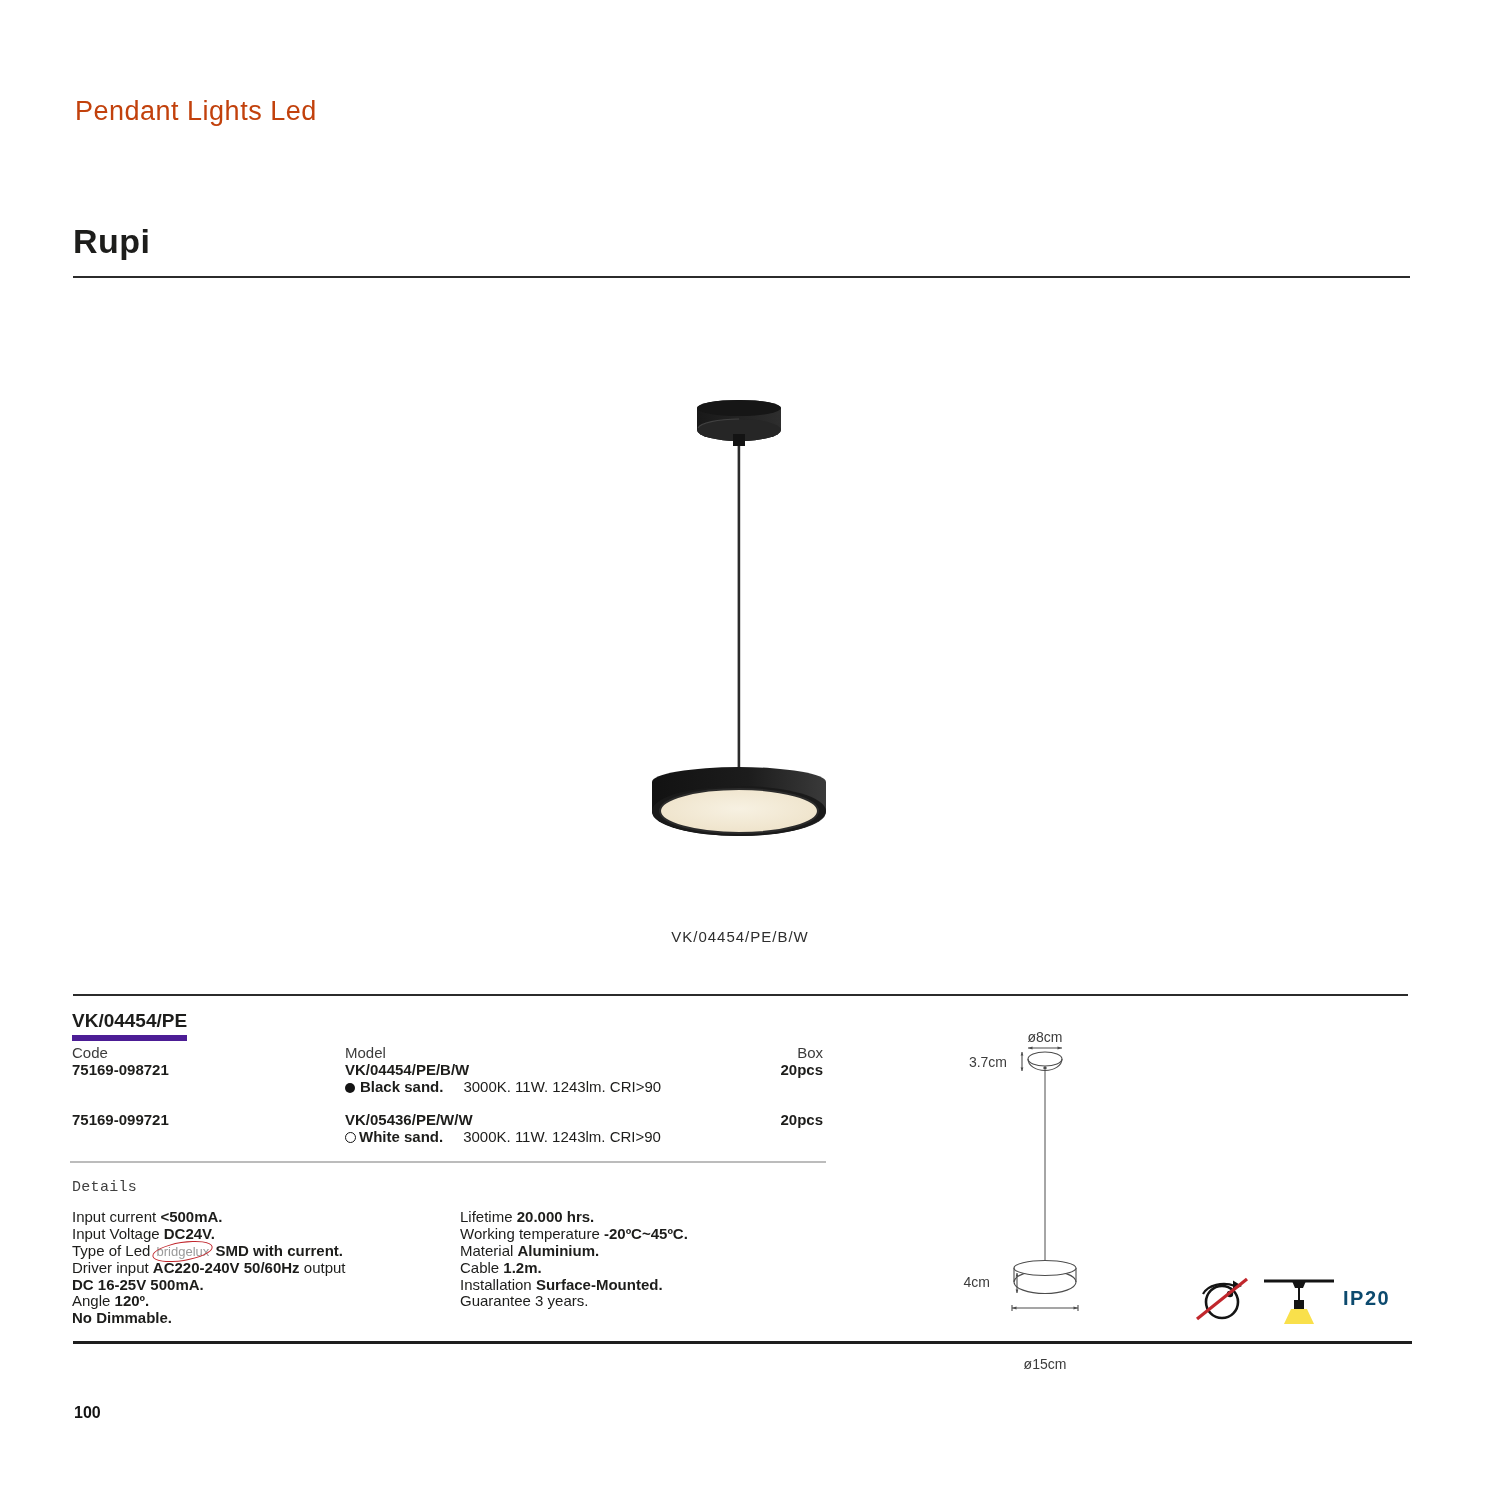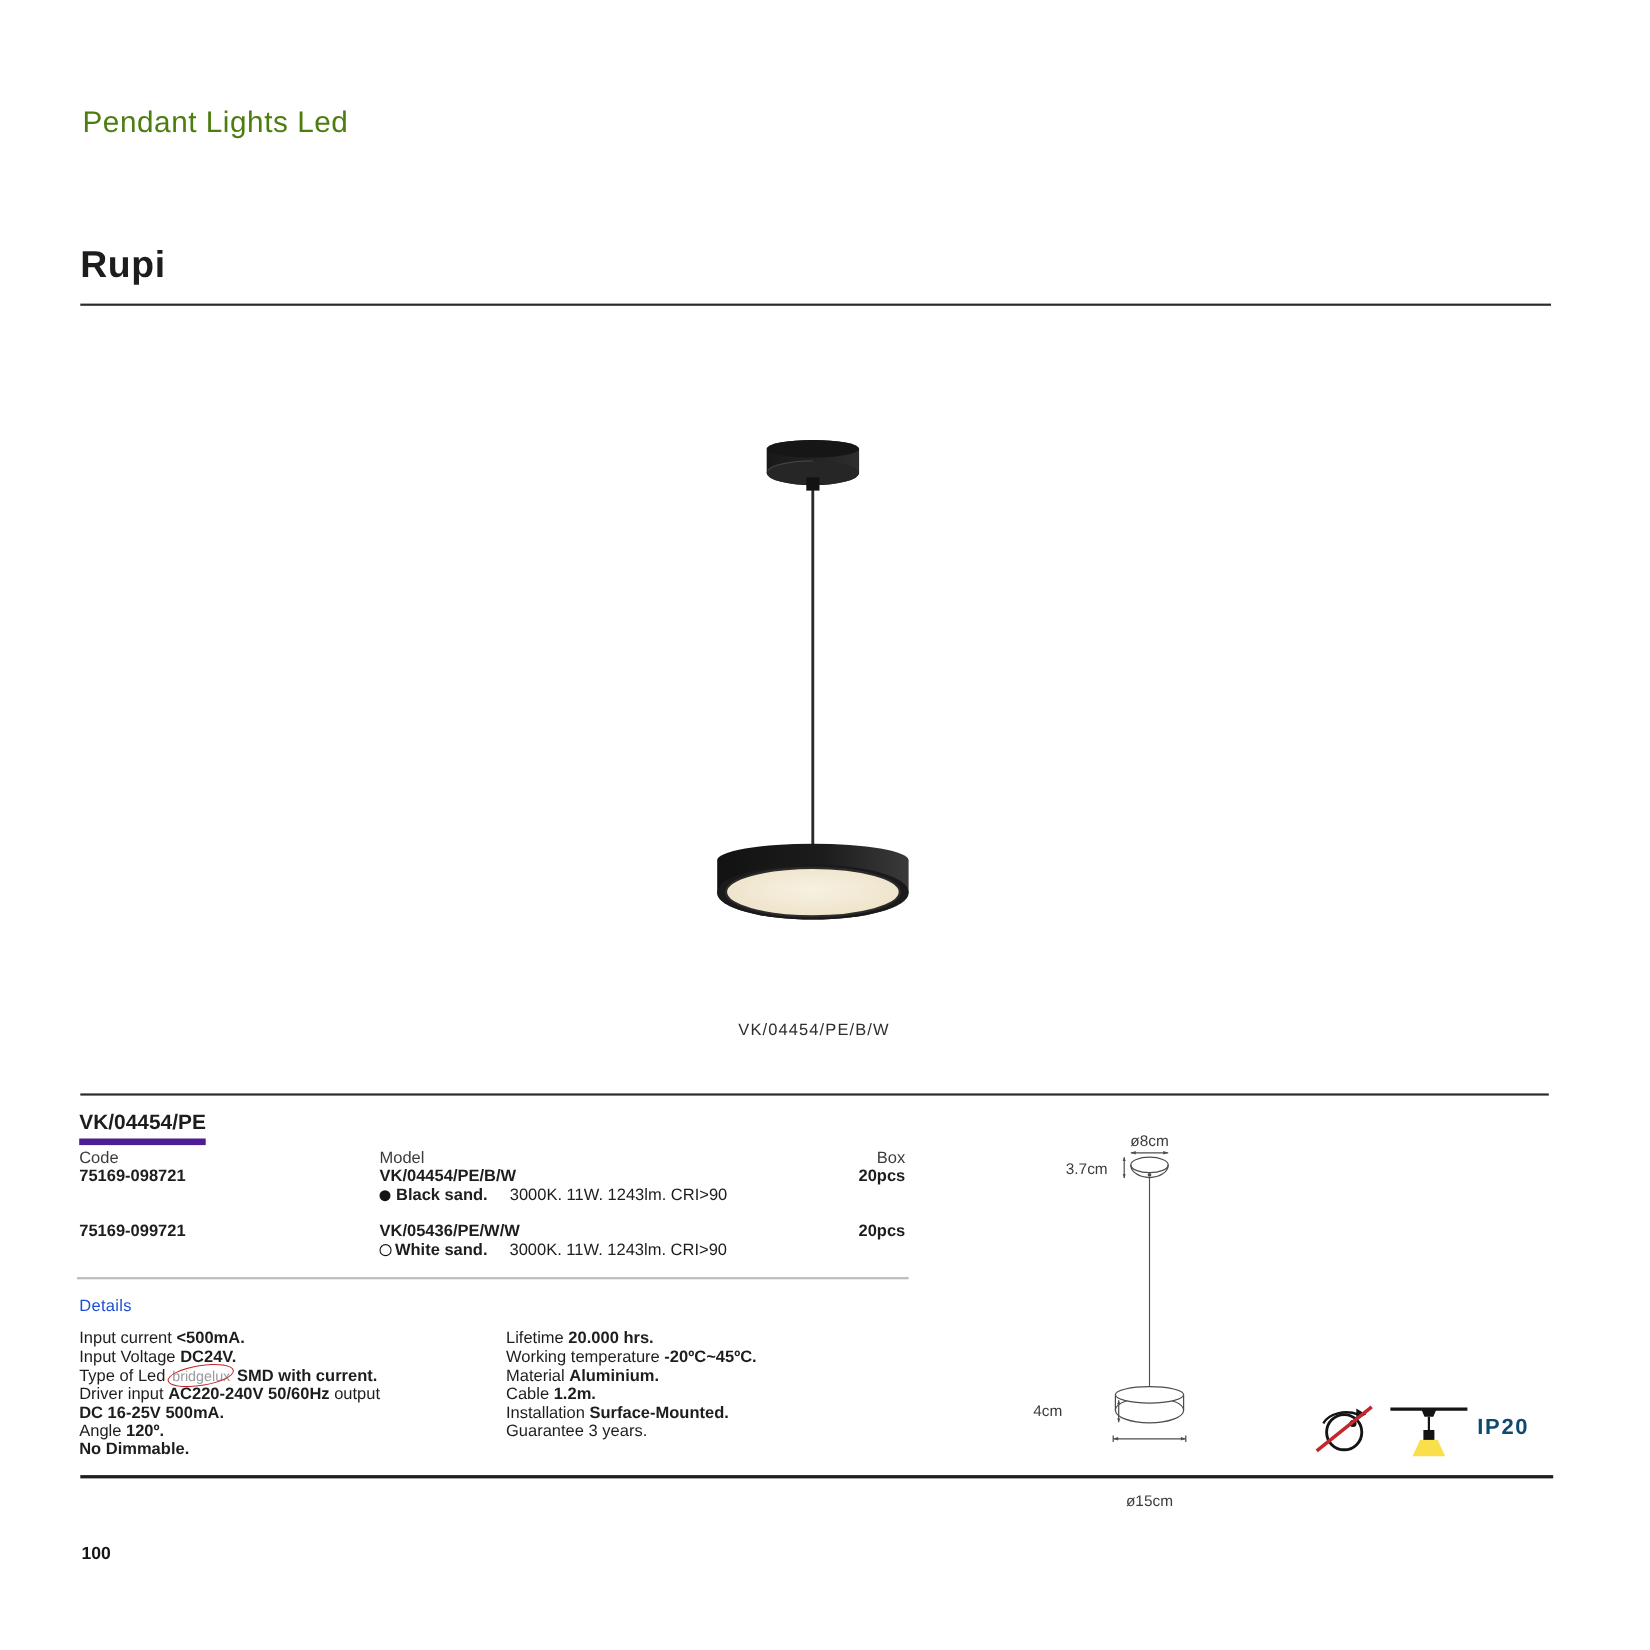--- a/index.html
+++ b/index.html
@@ -1,40 +1,40 @@
 <!DOCTYPE html>
 <html><head>
 <meta charset="utf-8">
 <style>
   html,body{margin:0;padding:0;background:#fff;}
   #page{position:relative;width:1500px;height:1500px;background:#ffffff;overflow:hidden;
         font-family:"Liberation Sans",sans-serif;color:#1d1d1b;}
   .abs{position:absolute;}
-  .category{left:75px;top:96px;font-size:27px;letter-spacing:.5px;color:#4d7c0f;}
+  .category{left:75px;top:96px;font-size:27px;letter-spacing:.5px;color:#c2410c;}
   .title{left:73px;top:222px;font-size:34px;font-weight:bold;letter-spacing:.5px;}
   .rule{background:#2b2b2b;height:2px;}
   .rule-title{left:73px;top:276px;width:1337px;}
   .rule-section{left:73px;top:994px;width:1335px;}
   .rule-details{left:70px;top:1161px;width:756px;height:2px;background:#bcbcbc;}
   .rule-bottom{left:73px;top:1341px;width:1339px;height:3px;background:#1e1e1e;}
   .caption{left:600px;top:928px;width:280px;text-align:center;font-size:15px;letter-spacing:1px;color:#2e2e2e;}
   .section-code{left:72px;top:1010px;font-size:19px;font-weight:bold;border-bottom:6px solid #4c1d95;padding-bottom:3px;}
   .table{left:72px;top:1045px;width:751px;height:110px;}
   .trow{position:absolute;left:0;width:751px;font-size:15px;line-height:16px;}
   .thead{color:#3c3c3c;}
   .c-code{position:absolute;left:0;}
   .c-model{position:absolute;left:273px;}
   .c-box{position:absolute;right:0;text-align:right;}
   .b{font-weight:bold;}
   .variant{position:absolute;left:273px;font-size:15px;line-height:16px;white-space:nowrap;}
   .specs{margin-left:20px;}
   .dot{display:inline-block;width:10px;height:10px;border-radius:50%;margin-right:5px;vertical-align:-1px;}
   .dot-black{background:#141414;}
   .dot-white{background:#fff;border:1.5px solid #141414;width:9px;height:9px;margin-right:3px;}
-  .details-label{left:72px;top:1179px;font-size:15px;color:#1d4ed8;letter-spacing:.3px;}
+  .details-label{left:72px;top:1179px;font-size:15px;color:#404040;letter-spacing:.3px;font-family:Liberation Mono, monospace;}
   .dcol{top:1209px;font-size:15px;}
   .dline{height:16.9px;line-height:16.9px;white-space:nowrap;}
   .brand{color:#9a9a9a;font-size:13px;position:relative;display:inline-block;padding:0 2px;}
   .brand::after{content:"";position:absolute;left:-3px;top:-2px;width:104%;height:100%;
      border:1.4px solid #c1272d;border-radius:50%;transform:rotate(-9deg);}
   .dimlabel{font-size:14px;color:#3c3c3c;}
   .ip{left:1343px;top:1287px;font-size:20px;font-weight:bold;letter-spacing:1.5px;color:#0c4a6e;}
   .pagenum{left:74px;top:1404px;font-size:16px;font-weight:bold;color:#141414;}
 </style>
 </head>
@@ -155,21 +155,21 @@
       <polygon points="77,27 75.6,30.5 78.4,30.5"></polygon>
       <polygon points="77,46 75.6,42.5 78.4,42.5"></polygon>
       <polygon points="72,248 70.6,251.5 73.4,251.5"></polygon>
       <polygon points="72,268 70.6,264.5 73.4,264.5"></polygon>
       <polygon points="67,283 71.5,281.4 71.5,284.6"></polygon>
       <polygon points="133,283 128.5,281.4 128.5,284.6"></polygon>
     </g>
   </svg>
   <span class="abs dimlabel" style="left:985px;top:1029px;width:120px;text-align:center;">ø8cm</span>
   <span class="abs dimlabel" style="left:915px;top:1054px;width:92px;text-align:right;">3.7cm</span>
-  <span class="abs dimlabel" style="left:915px;top:1274px;width:75px;text-align:center;">4cm</span>
+  <span class="abs dimlabel" style="left:915px;top:1274px;width:75px;text-align:right;">4cm</span>
   <span class="abs dimlabel" style="left:985px;top:1311px;width:120px;text-align:center;margin-top:45px;">ø15cm</span>
 
   <svg class="abs" style="left:1191px;top:1273px;" width="64" height="50" viewBox="0 0 64 50">
     <circle cx="31" cy="29" r="16" stroke="#141414" stroke-width="2.6" fill="none"></circle>
     <circle cx="39" cy="21" r="3.2" fill="#141414"></circle>
     <path d="M12,21 A22,15 0 0 1 44,13" stroke="#141414" stroke-width="2.2" fill="none"></path>
     <polygon points="42,7.5 51,13 42,17" fill="#141414"></polygon>
     <line x1="6" y1="46" x2="56" y2="6" stroke="#c1272d" stroke-width="3.2"></line>
   </svg>
   <svg class="abs" style="left:1260px;top:1274px;" width="78" height="50" viewBox="0 0 78 50">

